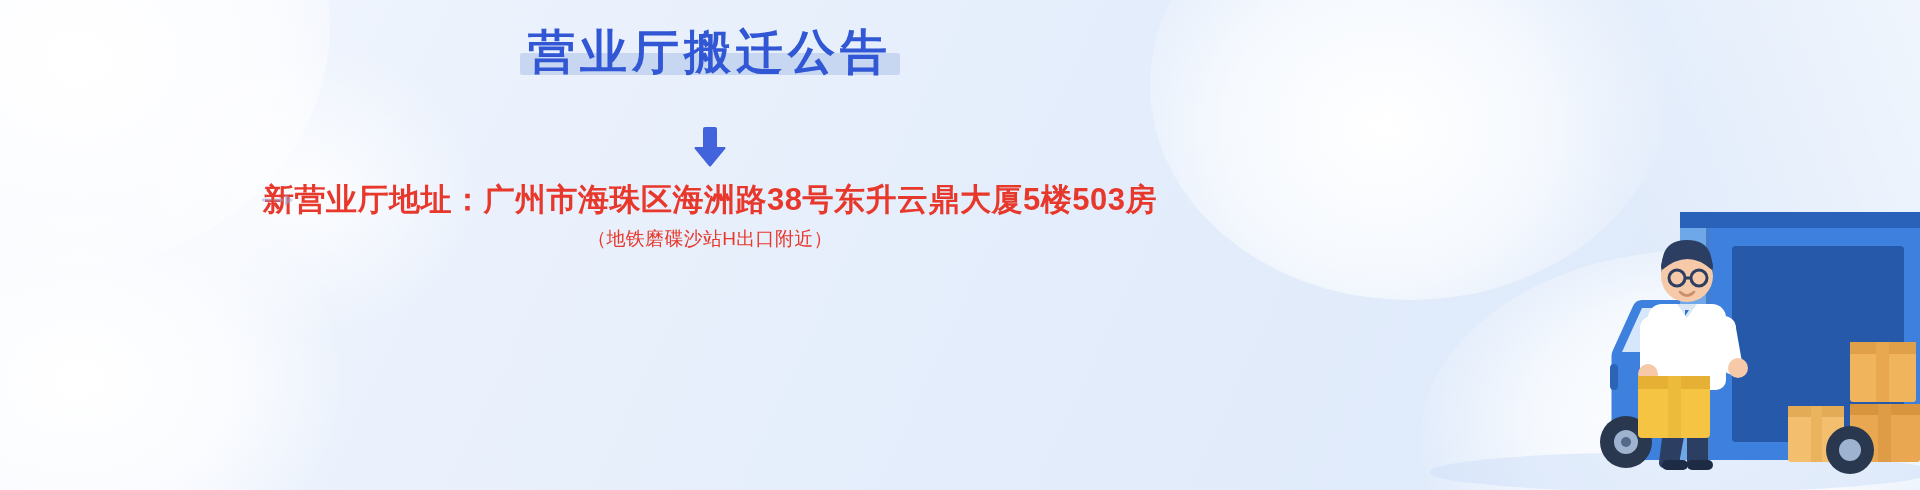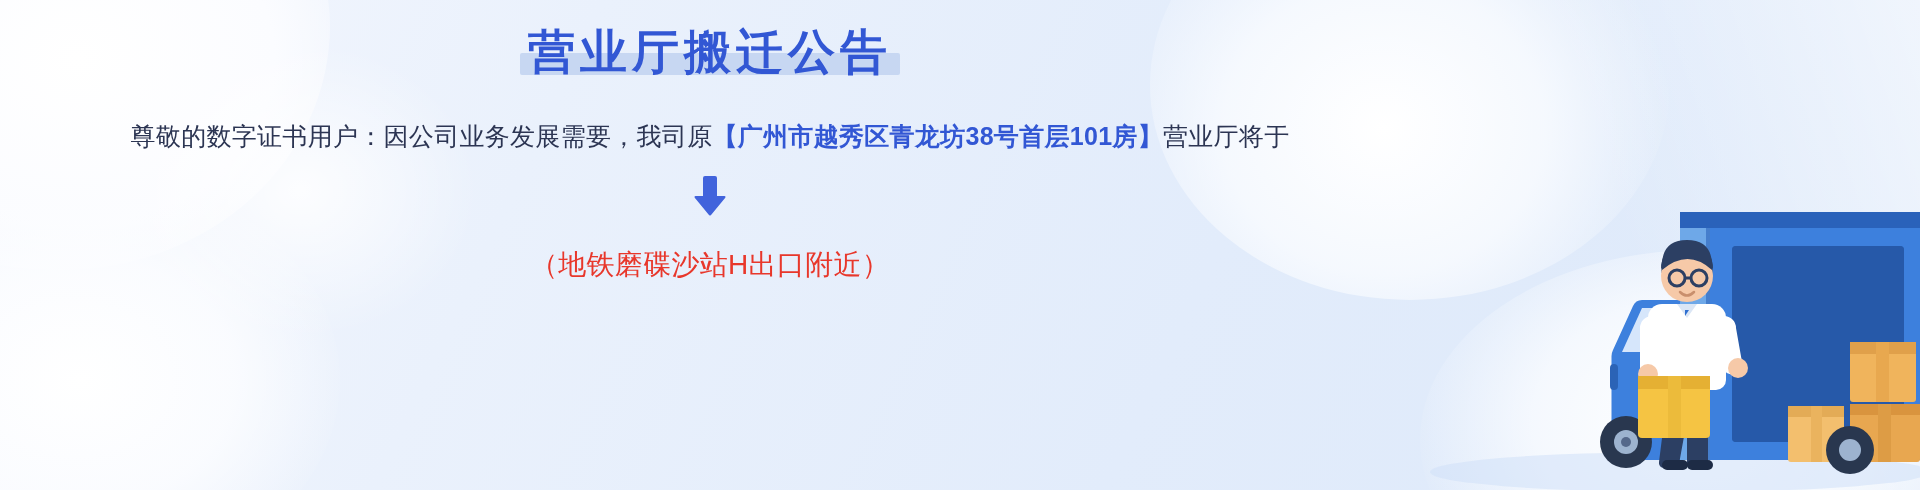--- a/index.html
+++ b/index.html
@@ -121,22 +121,22 @@
     opacity:.5;
   }
   .addr {
     font-size:31px;
     font-weight:bold;
     color:#e8372b;
     letter-spacing:.5px;
     white-space:nowrap;
   }
   .subaddr {
-    margin-top:18px;
-    font-size:28px;
+    margin-top:5px;
+    font-size:19px;
     color:#e8372b;
     letter-spacing:.3px;
     white-space:nowrap;
     text-align:right;
   }
 
   
   .illus {
     position:absolute;
     right:0; bottom:0;
@@ -156,31 +156,37 @@
   <div class="blob blob-br"></div>
   <div class="wave-right"></div>
 
   <div class="content">
 
     <div class="title-wrap">
       <div class="title-hl"></div>
       <div class="title">营业厅搬迁公告</div>
     </div>
 
-    <div class="para line1">
-      <span>尊敬的数字证书用户：因公司业务发展需要，我司原</span><span class="hl-blue">【广州市越秀区青龙坊38号首层101房】</span><span>营业厅将于</span>
-    </div>
 
 
     <div class="arrow-wrap">
       <svg width="36" height="44" viewBox="0 0 36 44">
         <path d="M13 2 h10 a2 2 0 0 1 2 2 v18 h7.5 a1 1 0 0 1 .75 1.66 l-14 17.2 a1.6 1.6 0 0 1 -2.5 0 l-14 -17.2 A1 1 0 0 1 3.5 22 H11 V4 a2 2 0 0 1 2 -2 z" fill="#4163dc"></path>
       </svg>
     </div>
 
+    <div class="addr-row">
+      <svg class="dash-arrow" width="34" height="16" viewBox="0 0 34 16">
+        <path d="M1 8 H8 M13 8 H20" stroke="#8fa9dd" stroke-width="3" stroke-linecap="round" fill="none"></path>
+        <path d="M23 2 L31 8 L23 14 Z" fill="#8fa9dd"></path>
+      </svg>
+      <div class="addr">
+        <span>新营业厅地址：</span><span>广州市海珠区海洲路38号东升云鼎大厦5楼503房</span>
+      </div>
+    </div>
 
     <div class="subaddr">（地铁磨碟沙站H出口附近）</div>
 
   </div>
 
   <svg class="illus" viewBox="0 0 540 340">
 
     <ellipse cx="300" cy="322" rx="250" ry="20" fill="#cfe0f7" opacity=".55"></ellipse>
 
     <g>

